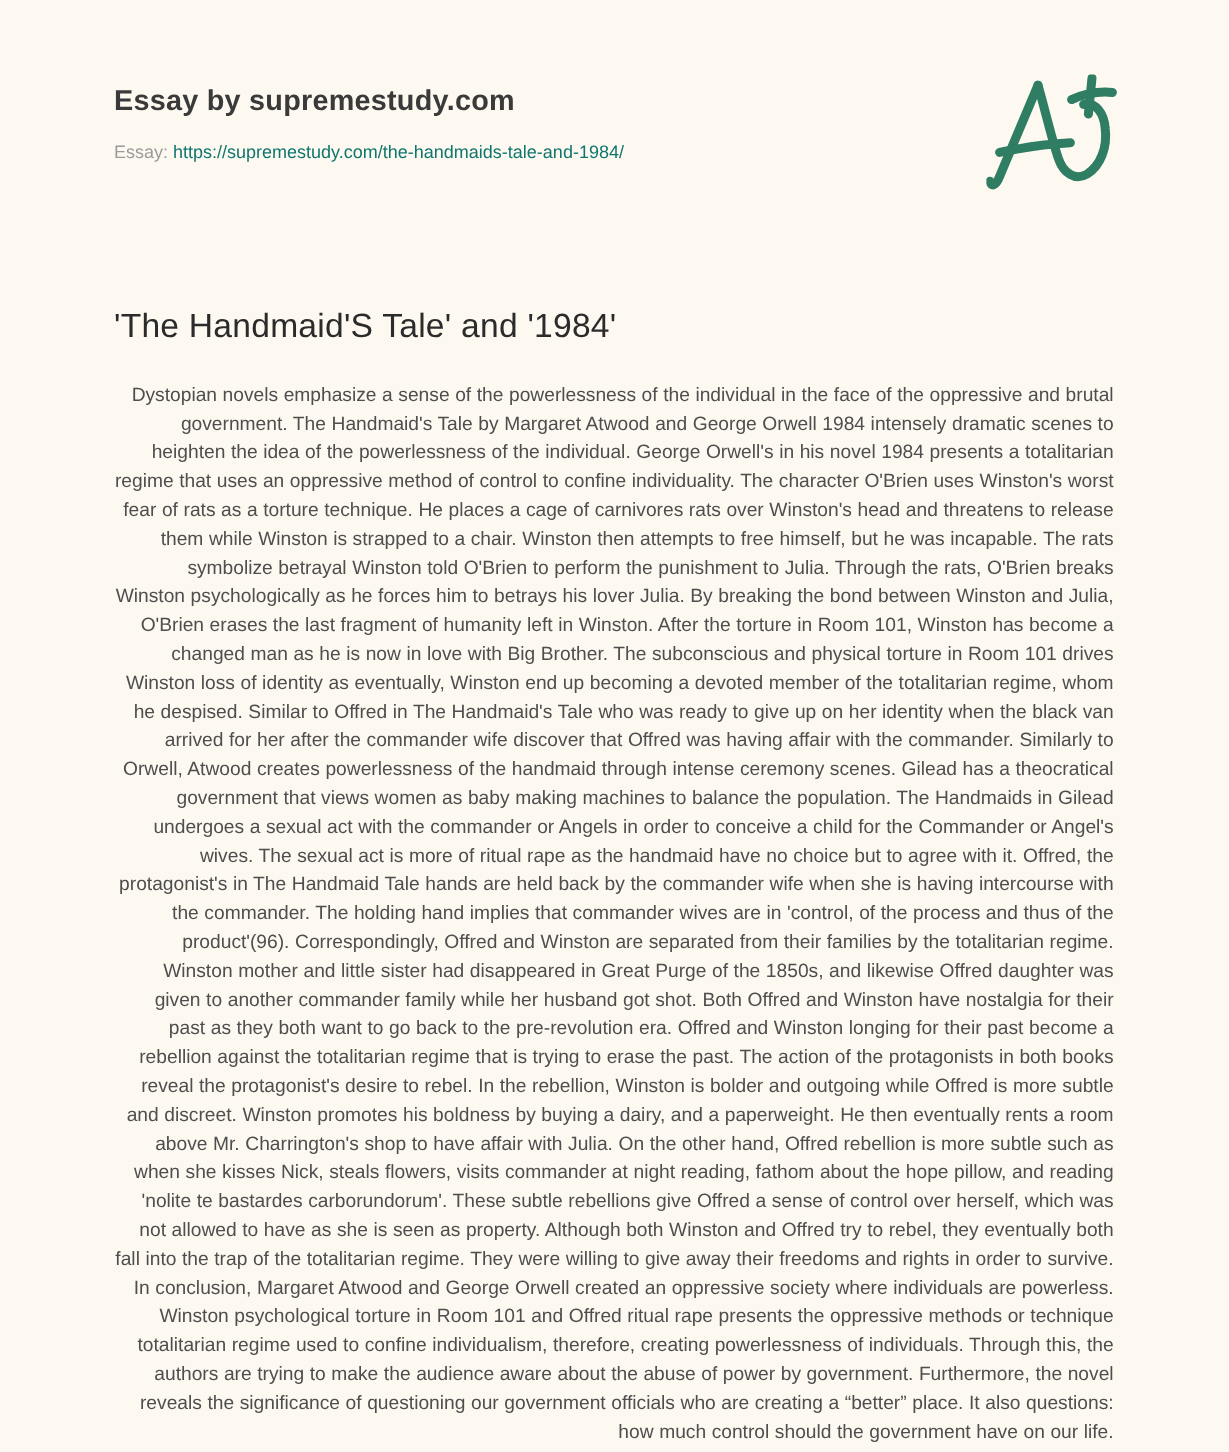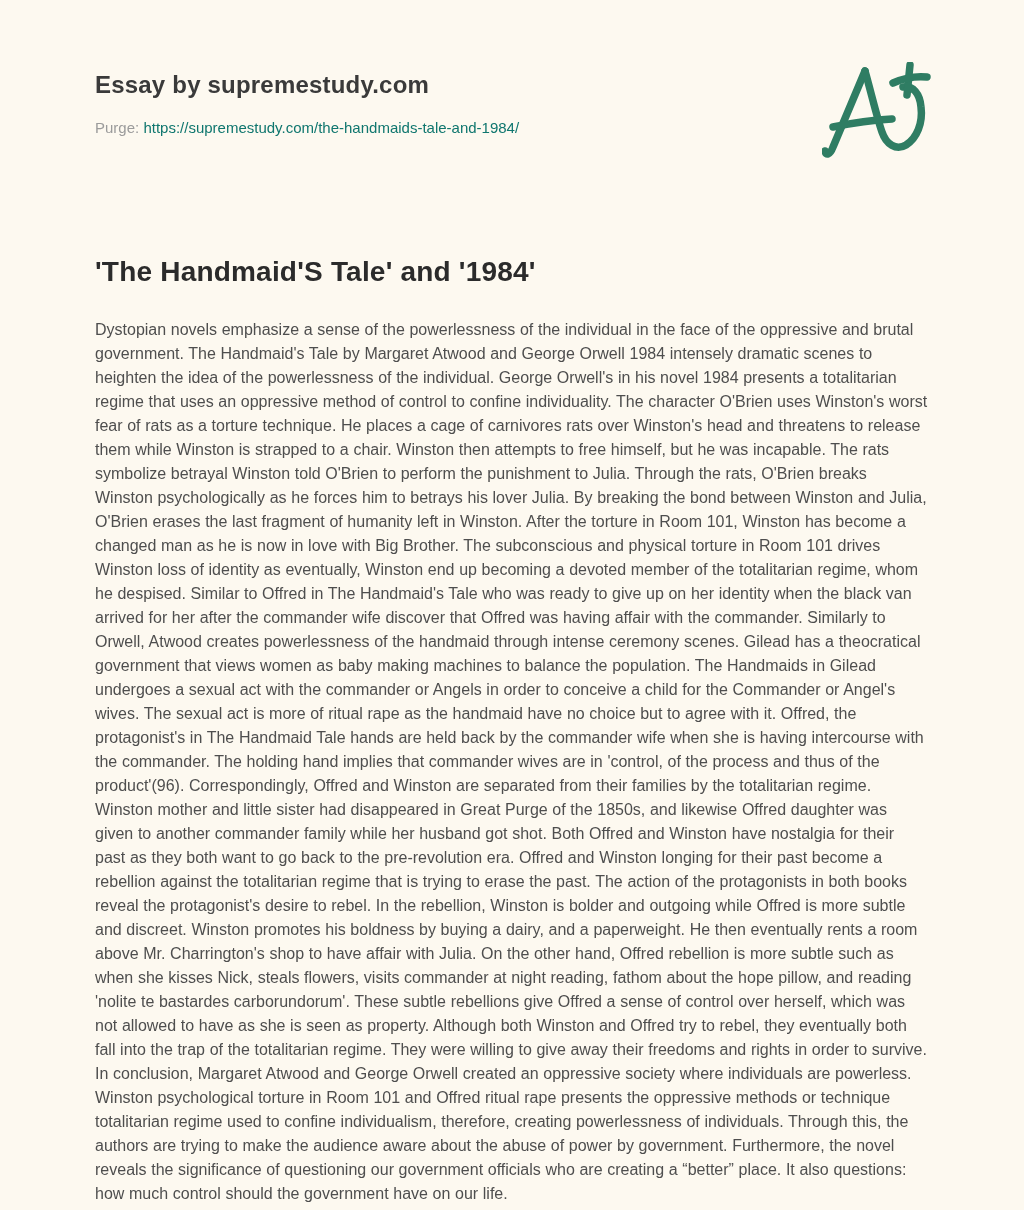--- a/index.html
+++ b/index.html
@@ -54,45 +54,45 @@
   .logo-stroke {
     fill: none;
     stroke: #2f7d63;
     stroke-width: 7.5;
     stroke-linecap: round;
     stroke-linejoin: round;
   }
   .essay-title {
     margin-top: 117px;
     font-size: 28px;
-    font-weight: bold;
+    font-weight: normal;
     color: #2b2b2b;
     line-height: 1.2;
     letter-spacing: 0.2px;
   }
   .essay-body {
     margin-top: 29px;
     width: 833px;
     font-size: 16px;
     line-height: 24px;
     color: #4e4e4e;
-    text-align: left;
+    text-align: right;
     word-spacing: 0.2px;
   }
 </style>
 </head>
 <body>
 
 <div class="page">
 
   <div class="header-row">
     <div class="essay-heading">Essay by supremestudy.com</div>
 
     <div class="source-line">
-      <span>Purge:</span>
+      <span>Essay:</span>
       <a class="source-link">https://supremestudy.com/the-handmaids-tale-and-1984/</a>
     </div>
 
     <div class="logo-wrap">
       <svg viewBox="0 0 110 98" xmlns="http://www.w3.org/2000/svg" aria-hidden="true">
 
         <path class="logo-stroke" d="M 3 89 C 4 94 8 93 11 85 L 43 9"></path>
 
         <path class="logo-stroke" d="M 43 9 C 49 30 55 56 60 70 C 64 82 74 89 84 83 C 95 76 101 61 99 45 C 98 32 91 23 81 25"></path>
 

